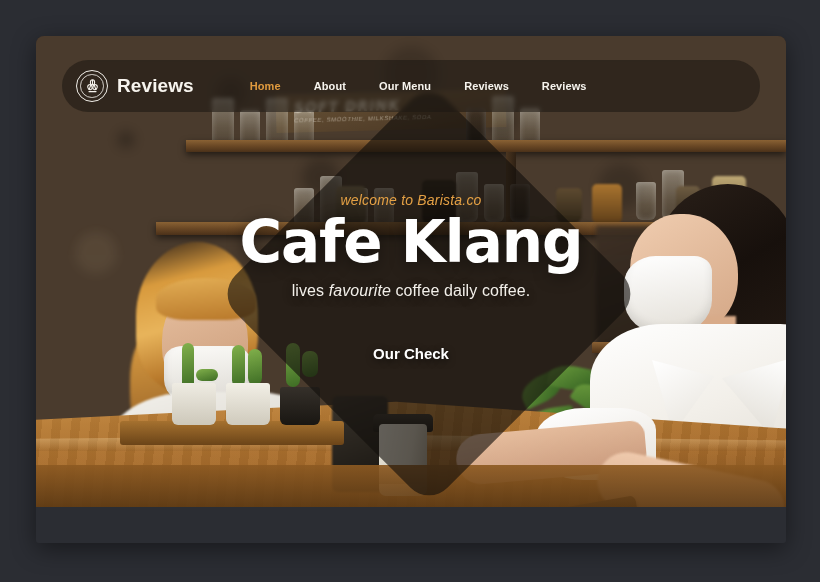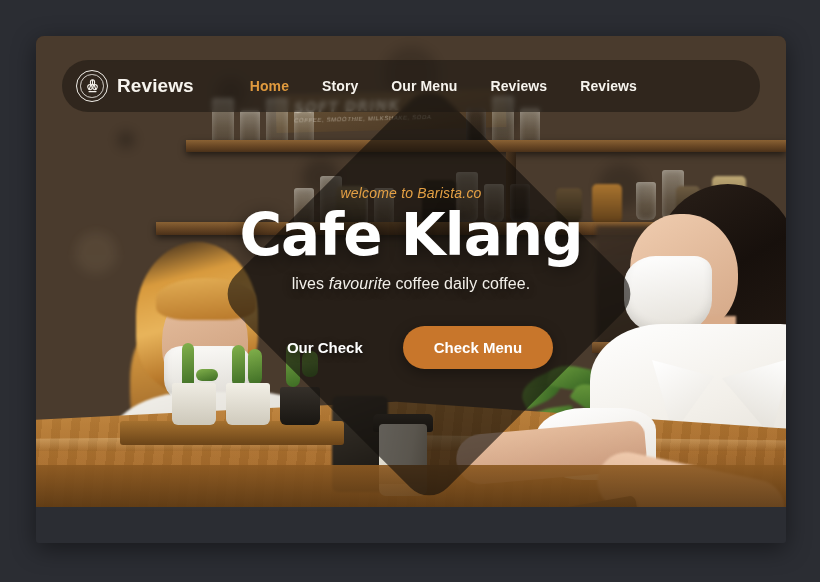--- a/index.html
+++ b/index.html
@@ -434,21 +434,21 @@
   }
 
   #nav-links {
     display: flex;
     align-items: center;
     gap: 33px;
     margin-left: 56px;
   }
   .nav-link {
     color: #f7f4ee;
-    font-size: 14px;
+    font-size: 11px;
     font-weight: bold;
     letter-spacing: .1px;
     white-space: nowrap;
     cursor: pointer;
     text-decoration: none;
   }
   .nav-link.active { color: #e09a3e; }
 
   #reservation-btn {
     margin-left: auto;
@@ -464,21 +464,21 @@
     cursor: pointer;
     white-space: nowrap;
     font-family: "Liberation Sans", sans-serif;
   }
   #reservation-arrow { font-size: 14px; line-height: 1; }
 
   
   #hero {
     position: absolute;
     left: 0; right: 0;
-    top: 149px;
+    top: 156px;
     text-align: center;
   }
   #hero-eyebrow {
     color: #e4a044;
     font-size: 14px;
     font-style: italic;
     letter-spacing: .2px;
     margin-bottom: 4px;
   }
   #hero-title {
@@ -666,36 +666,35 @@
                 <path d="M14.4 9.8l2.4 6.4"></path>
                 <path d="M7 19.2h10"></path>
               </g>
             </svg>
           </span>
           <span id="brand-name">Reviews</span>
         </div>
 
         <div id="nav-links">
           <a class="nav-link active" href="#">Home</a>
-          <a class="nav-link" href="#">Story</a>
+          <a class="nav-link" href="#">About</a>
           <a class="nav-link" href="#">Our Menu</a>
           <a class="nav-link" href="#">Reviews</a>
           <a class="nav-link" href="#">Reviews</a>
         </div>
 
       </nav>
 
       <div id="hero">
         <div id="hero-eyebrow">welcome to Barista.co</div>
         <h1 id="hero-title">Cafe Klang</h1>
         <div id="hero-sub">
           <span>lives </span><em>favourite</em><span> coffee daily coffee.</span>
         </div>
 
         <div id="hero-actions">
           <button id="our-story-btn">Our Check</button>
-          <button id="check-menu-btn">Check Menu</button>
         </div>
       </div>
 
     </div>
   </div>
 </div>
 
 </body></html>

